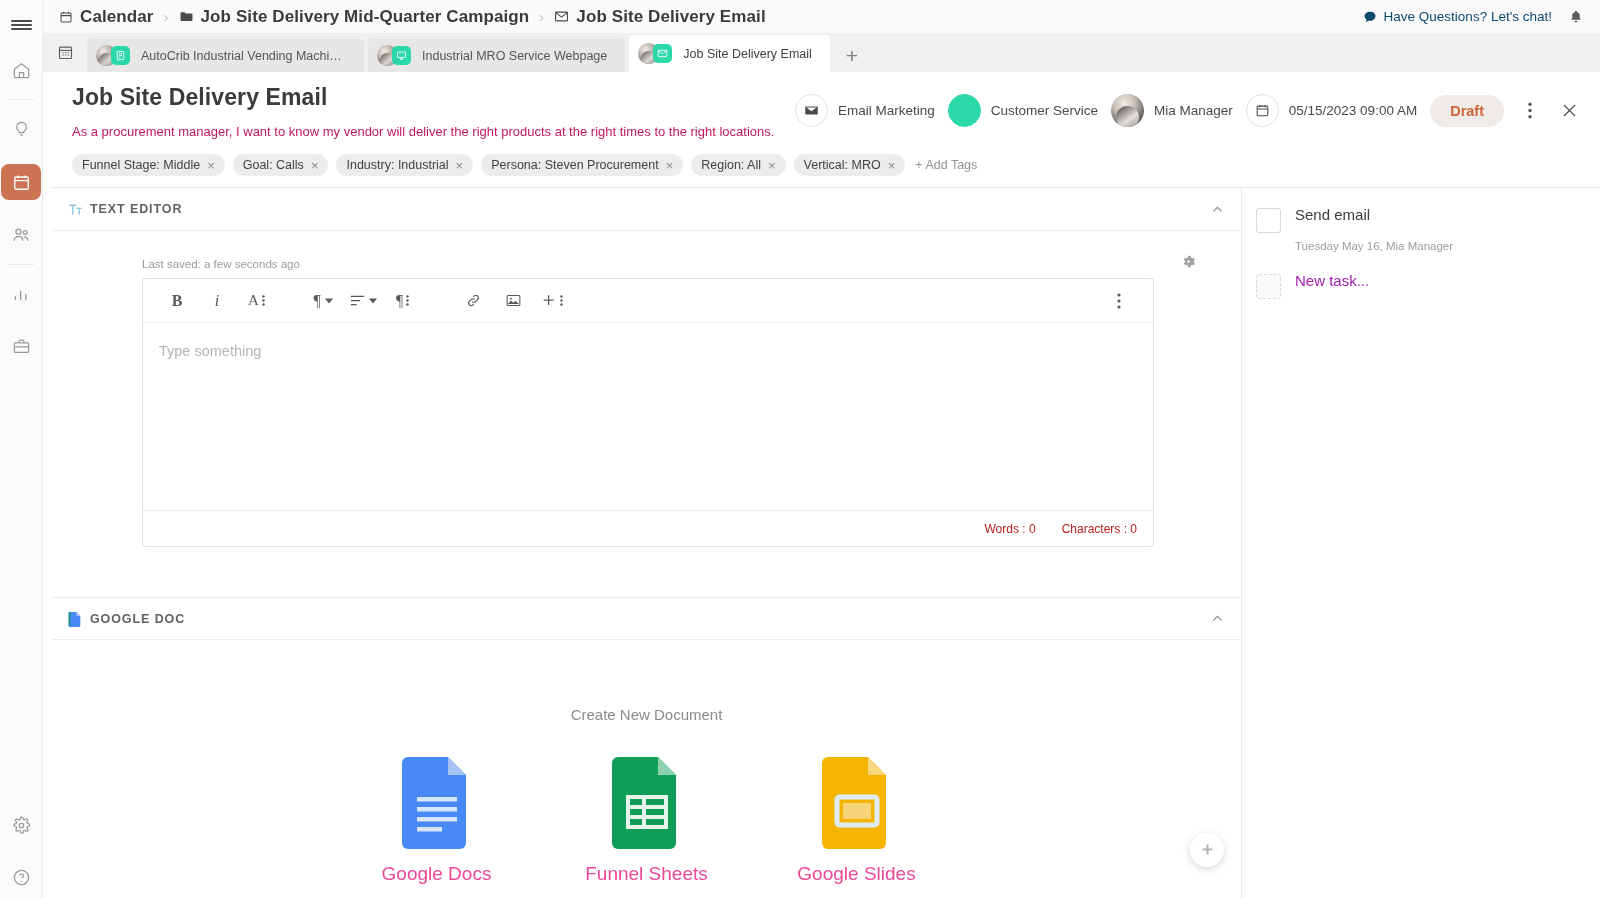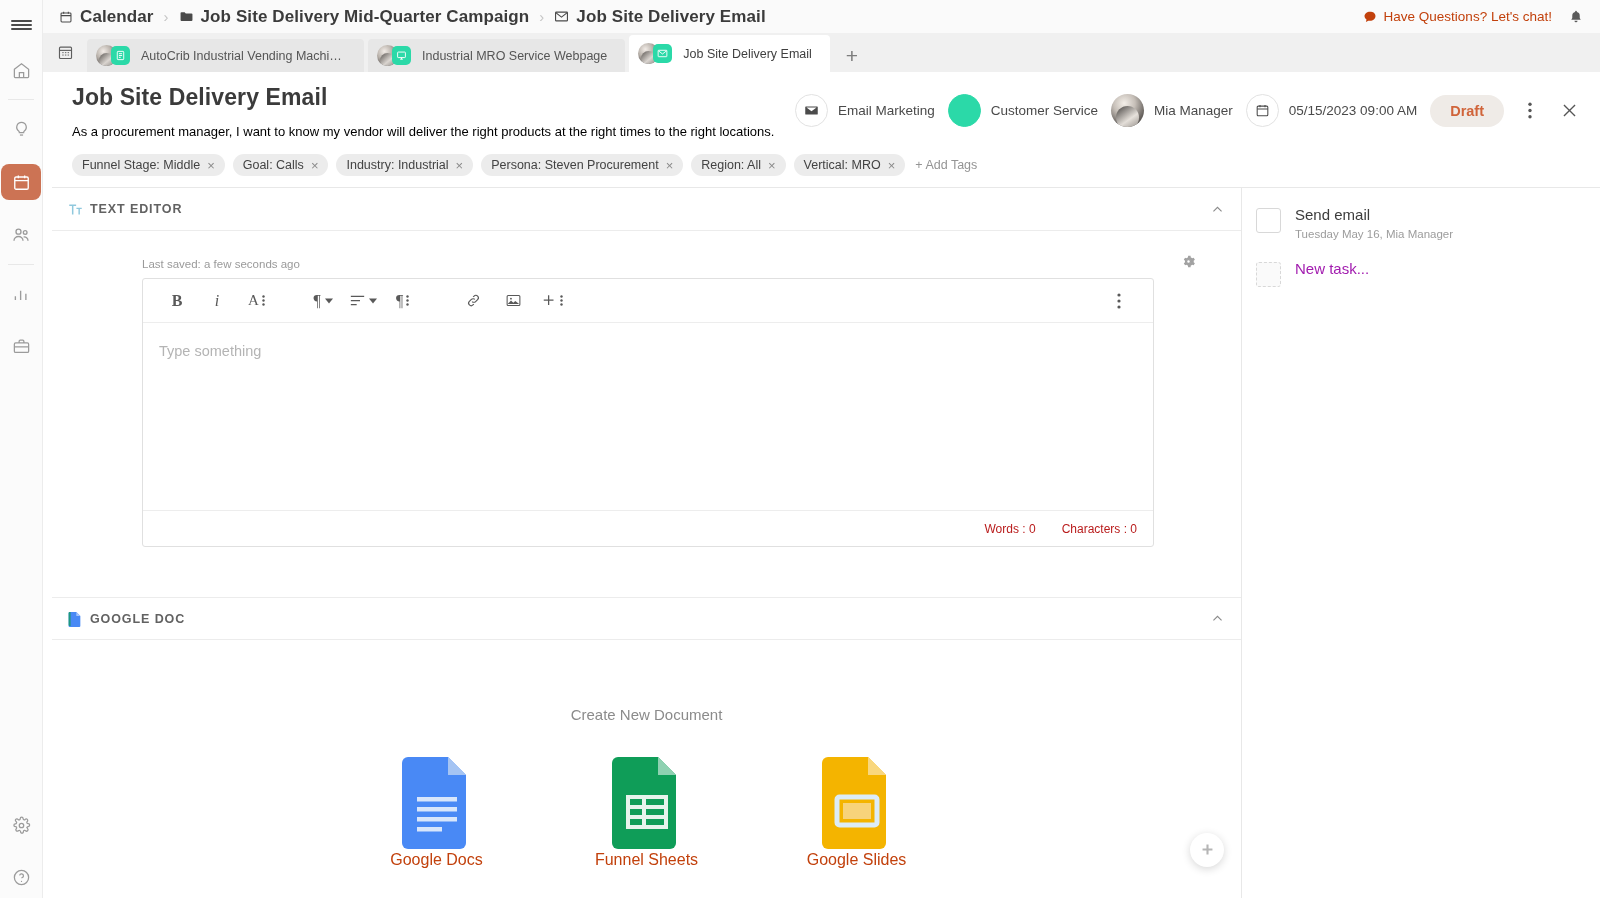--- a/index.html
+++ b/index.html
@@ -39,21 +39,21 @@
     position: absolute; left: 43px; top: 0; width: 1557px; height: 33px;
     background: #fafafa; display: flex; align-items: center;
     z-index: 30;
   }
   #breadcrumb { display: flex; align-items: center; padding-left: 16px; gap: 4px; }
   .crumb { display: flex; align-items: center; gap: 7px; cursor: pointer; }
   .crumb-text { font-size: 17px; color: #3b3b3b; font-weight: 700; letter-spacing: .1px; }
   .crumb-ico { color: #4a4a4a; display: flex; align-items: center; }
   .crumb-sep { color: #c5c5c5; font-size: 15px; margin: 0 6px; }
   #topbar-right { margin-left: auto; display: flex; align-items: center; gap: 16px; padding-right: 16px; }
-  #chat-link { display:flex; align-items:center; gap:7px; color:#c2410c; font-size:13.5px; cursor:pointer; }
+  #chat-link { display:flex; align-items:center; gap:7px; color:#0c4a6e; font-size:13.5px; cursor:pointer; }
   .bell { color:#5b5b5b; cursor:pointer; display:flex; }
 
   
   #tabstrip {
     position: absolute; left: 43px; top: 33px; width: 1557px; height: 39px;
     background: #f0f0f0; display: flex; align-items: flex-end;
     z-index: 29;
   }
   .tabstrip-cal {
     width: 44px; height: 39px; display:flex; align-items:center; justify-content:center;
@@ -83,21 +83,21 @@
   }
   .tab-plus { width: 36px; height: 33px; display:flex; align-items:center; justify-content:center;
     color:#7d7d7d; font-size: 21px; cursor: pointer; }
 
   
   #doc-header {
     position: absolute; left: 52px; top: 72px; width: 1548px; height: 115px;
     background: #ffffff; z-index: 20;
   }
   #doc-title { position:absolute; left: 20px; top: 12px; font-size: 23px; font-weight: 700; color: #3b3b3b; letter-spacing:.1px; }
-  #doc-sub { position:absolute; left: 20px; top: 52px; font-size: 13px; color: #000000; }
+  #doc-sub { position:absolute; left: 20px; top: 52px; font-size: 13px; color: #be185d; }
   #tag-row { position:absolute; left: 20px; top: 82px; display: flex; align-items: center; gap: 8px; }
   .tag {
     display:flex; align-items:flex-end; gap:7px; background:#ececec; border-radius: 12px;
     padding: 4px 10px; font-size: 12.5px; color:#434343; cursor:pointer; white-space: nowrap;
   }
   .tag .x { color:#8a8a8a; font-size: 13px; line-height: 1; cursor: pointer; }
   #add-tags { font-size:12.5px; color:#949494; cursor:pointer; margin-left: 2px; }
 
   #meta-row { position:absolute; right: 18px; top: 22px; display:flex; align-items:center; gap: 13px; }
   .meta-chip { display:flex; align-items:center; gap: 10px; cursor:pointer; }
@@ -157,33 +157,33 @@
     position:absolute; left: 0; bottom: 0; width: 100%; height: 36px;
     border-top: 1px solid #ededed; display:flex; align-items:center; justify-content:flex-end;
     gap: 26px; padding-right: 16px; font-size: 12px; color:#b91c1c;
   }
 
   #gdoc-body { position: relative; height: auto; background:#fff; }
   #gdoc-inner { padding-top: 66px; display:flex; flex-direction:column; align-items:center; }
   #gdoc-caption { font-size: 15px; color:#8b8b8b; margin-bottom: 34px; }
   #gdoc-apps { display:flex; gap: 80px; }
   .gapp { display:flex; flex-direction:column; align-items:center; cursor:pointer; width: 130px; }
-  .gapp-label { margin-top: 2px; font-size: 16px; color:#c2410c; }
+  .gapp-label { margin-top: 14px; font-size: 19px; color:#ec4899; }
 
   
   #task-panel {
     position:absolute; left: 1242px; top: 187px; width: 358px; height: 593px;
     background:#ffffff; border-top: 1px solid #e8e8e8; padding: 18px 0 12px 14px;
   }
   .task-row { display:flex; align-items:flex-start; gap: 14px; margin-bottom: 20px; }
   .task-box { width: 25px; height: 25px; border: 1.5px solid #d8d8d8; border-radius: 3px; background:#fff; flex:none; cursor:pointer; margin-top: 2px;}
   .task-box.dashed { border-style: dashed; background:#fafafa; }
   .task-title { font-size: 15px; color:#3c3c3c; }
   .task-title.muted { color:#a21caf; }
-  .task-meta { font-size: 11.5px; color:#9c9c9c; margin-top: 5px; }
+  .task-meta { font-size: 11.5px; color:#9c9c9c; margin-top: 17px; }
 
   
   #fab {
     position:absolute; left: 1190px; top: 833px; width: 34px; height: 34px;
     border-radius: 50%; background:#ffffff; box-shadow: 0 2px 9px rgba(0,0,0,.16);
     display:flex; align-items:center; justify-content:center; color:#b5b5b5; cursor:pointer;
   }
   svg { display:block; }
 </style>
 </head>

